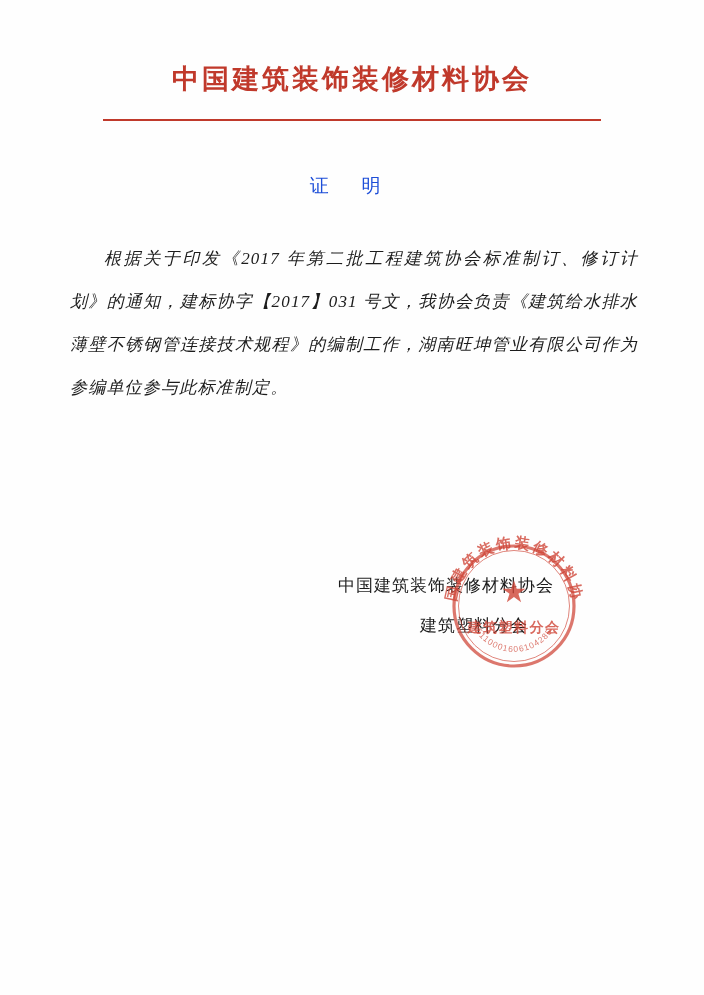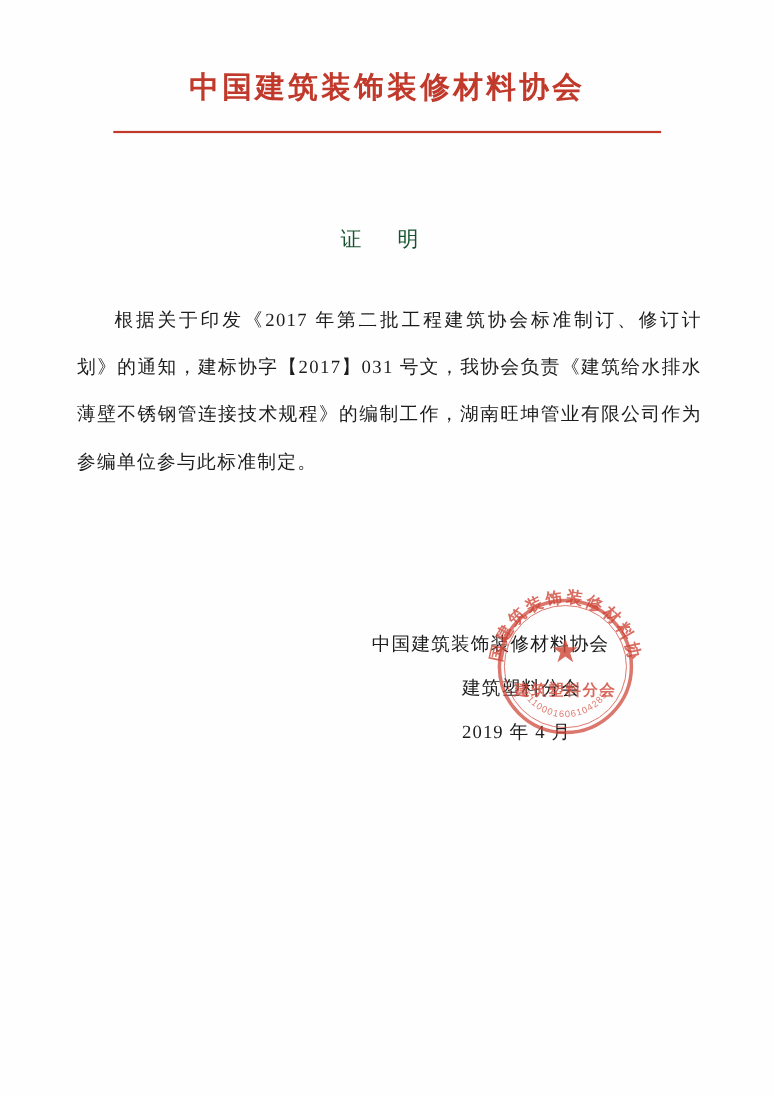--- a/index.html
+++ b/index.html
@@ -40,36 +40,37 @@
   .letterhead-rule {
     width: 498px;
     height: 2px;
     background: #c0392b;
     margin: 24px auto 0 auto;
   }
 
   
   .doc-title {
     text-align: center;
-    margin-top: 84px;
+    margin-top: 52px;
     font-size: 19px;
     letter-spacing: 14px;
-    color: #14532d;
+    color: #1d4ed8;
     font-family: "Liberation Serif", "DejaVu Serif", serif;
   }
 
   
   .body-text {
     margin: 38px 66px 0 70px;
     font-size: 17px;
     line-height: 43px;
     text-align: justify;
     text-justify: inter-ideograph;
     letter-spacing: 1.2px;
     color: #1c1c1c;
+    font-style: italic;
   }
   .body-text p {
     margin: 0;
     text-indent: 2em;
   }
 
   
   .signature {
     position: absolute;
     right: 66px;
@@ -108,21 +109,20 @@
 
   <div class="doc-title">证  明</div>
 
   <div class="body-text">
     <p>根据关于印发《2017 年第二批工程建筑协会标准制订、修订计划》的通知，建标协字【2017】031 号文，我协会负责《建筑给水排水薄壁不锈钢管连接技术规程》的编制工作，湖南旺坤管业有限公司作为参编单位参与此标准制定。</p>
   </div>
 
   <div class="signature">
     <div class="sig-line-1">中国建筑装饰装修材料协会</div>
     <div class="sig-line-2">建筑塑料分会</div>
-    <div class="sig-line-3">2019 年 4 月</div>
   </div>
 
   <div class="seal">
     <svg width="160" height="160" viewBox="0 0 160 160" aria-hidden="true">
       <defs>
         <path id="sealArcTop" d="M 22,80 A 58,58 0 0 1 138,80"></path>
         <path id="sealArcBottom" d="M 34,80 A 46,46 0 0 0 126,80"></path>
       </defs>
       <g opacity="0.72" fill="none" stroke="#cf4436">
         <circle cx="80" cy="80" r="60" stroke-width="3.2"></circle>

